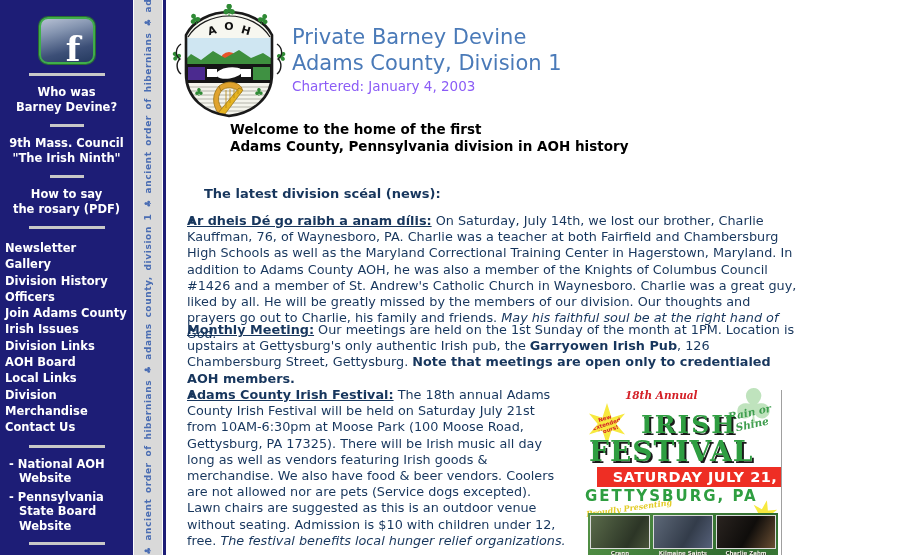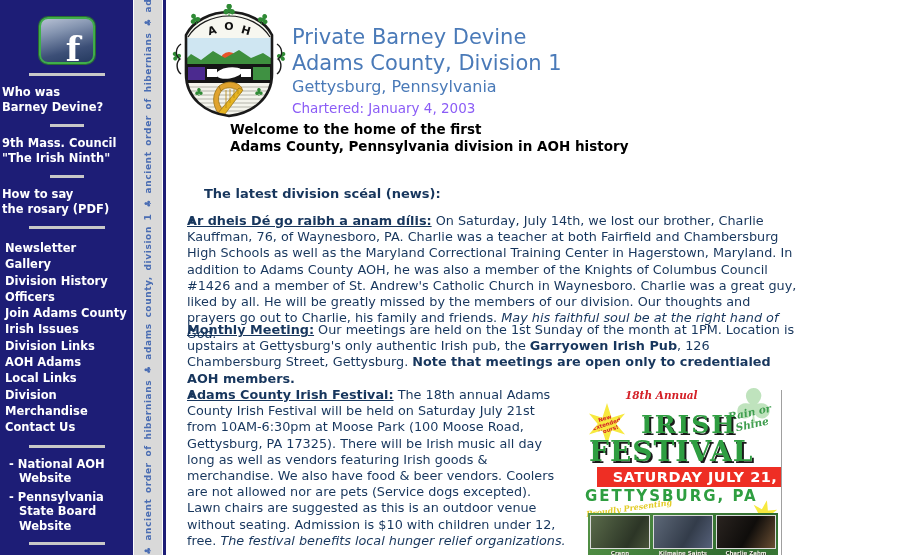--- a/index.html
+++ b/index.html
@@ -9,21 +9,21 @@
   
   .sidebar{position:absolute;left:0;top:0;width:133px;height:555px;background:#1d1d76;}
   .fb-wrap{display:flex;justify-content:center;padding-top:17px;}
   .fb-icon{width:52px;height:43px;border-radius:9px;border:2px solid #3fae4a;
            background:linear-gradient(165deg,#b7c1d4 0%,#8494b0 30%,#3c4f77 70%,#253a60 100%);
            position:relative;cursor:pointer;box-shadow:0 0 0 1px #2a6b31;}
   .fb-icon span{position:absolute;right:12px;bottom:-4px;color:#fff;font-weight:bold;
                 font-size:34px;font-family:"DejaVu Serif",serif;line-height:1;}
   .sdiv{height:3px;background:#c8c8c8;margin:9px auto;}
   .sdiv.wide{width:76px;} .sdiv.short{width:34px;}
-  .stoplink{color:#fff;font-weight:bold;font-size:11.5px;line-height:15px;text-align:left;
+  .stoplink{color:#fff;font-weight:bold;font-size:11.5px;line-height:15px;text-align:center;
             white-space:pre-line;cursor:pointer;margin:0 2px;}
   .snav{padding:2px 0 0 5px;}
   .snav-item{color:#fff;font-weight:bold;font-size:11.5px;line-height:16.3px;cursor:pointer;}
   .sext{padding:0 2px 0 9px;}
   .sext-item{color:#fff;font-weight:bold;font-size:11.5px;line-height:14.5px;cursor:pointer;
              padding-left:10px;text-indent:-10px;margin-bottom:4px;}
   .memoriam{color:#d4d4d4;font-weight:bold;font-size:20px;text-align:center;letter-spacing:0.5px;}
 
   
   .vstrip{position:absolute;left:133px;top:0;width:28px;height:555px;background:#d9d9d9;
@@ -122,21 +122,21 @@
     <div class="sdiv wide"></div>
 
     <div class="snav">
       <div class="snav-item">Newsletter</div>
       <div class="snav-item">Gallery</div>
       <div class="snav-item">Division History</div>
       <div class="snav-item">Officers</div>
       <div class="snav-item">Join Adams County</div>
       <div class="snav-item">Irish Issues</div>
       <div class="snav-item">Division Links</div>
-      <div class="snav-item">AOH Adams</div>
+      <div class="snav-item">AOH Board</div>
       <div class="snav-item">Local Links</div>
       <div class="snav-item">Division Merchandise</div>
       <div class="snav-item">Contact Us</div>
     </div>
 
     <div class="sdiv wide"></div>
     <div class="sext">
       <div class="sext-item"><span>-</span> <span>National AOH Website</span></div>
       <div class="sext-item"><span>-</span> <span>Pennsylvania State Board Website</span></div>
     </div>
@@ -215,21 +215,20 @@
       <text x="112" y="56" font-size="13" transform="rotate(35 112 56)">♣</text>
     </g>
 
     <path d="M14,40 C8,44 8,52 13,55 C9,58 9,66 14,70" fill="none" stroke="#1a1a1a" stroke-width="1.4"></path>
     <path d="M110,40 C116,44 116,52 111,55 C115,58 115,66 110,70" fill="none" stroke="#1a1a1a" stroke-width="1.4"></path>
   </svg>
 
   <div class="hdr">
     <div class="l1">Private Barney Devine</div>
     <div class="l1">Adams County, Division 1</div>
-    <div class="l3">Gettysburg, Pennsylvania</div>
     <div class="l4">Chartered: January 4, 2003</div>
   </div>
 
   <div class="welcome">Welcome to the home of the first
 Adams County, Pennsylvania division in AOH history</div>
 
   <div class="news-label">The latest division scéal (news):</div>
 
   <div class="news-item" id="news-0">
     <span class="bullet">•</span>

